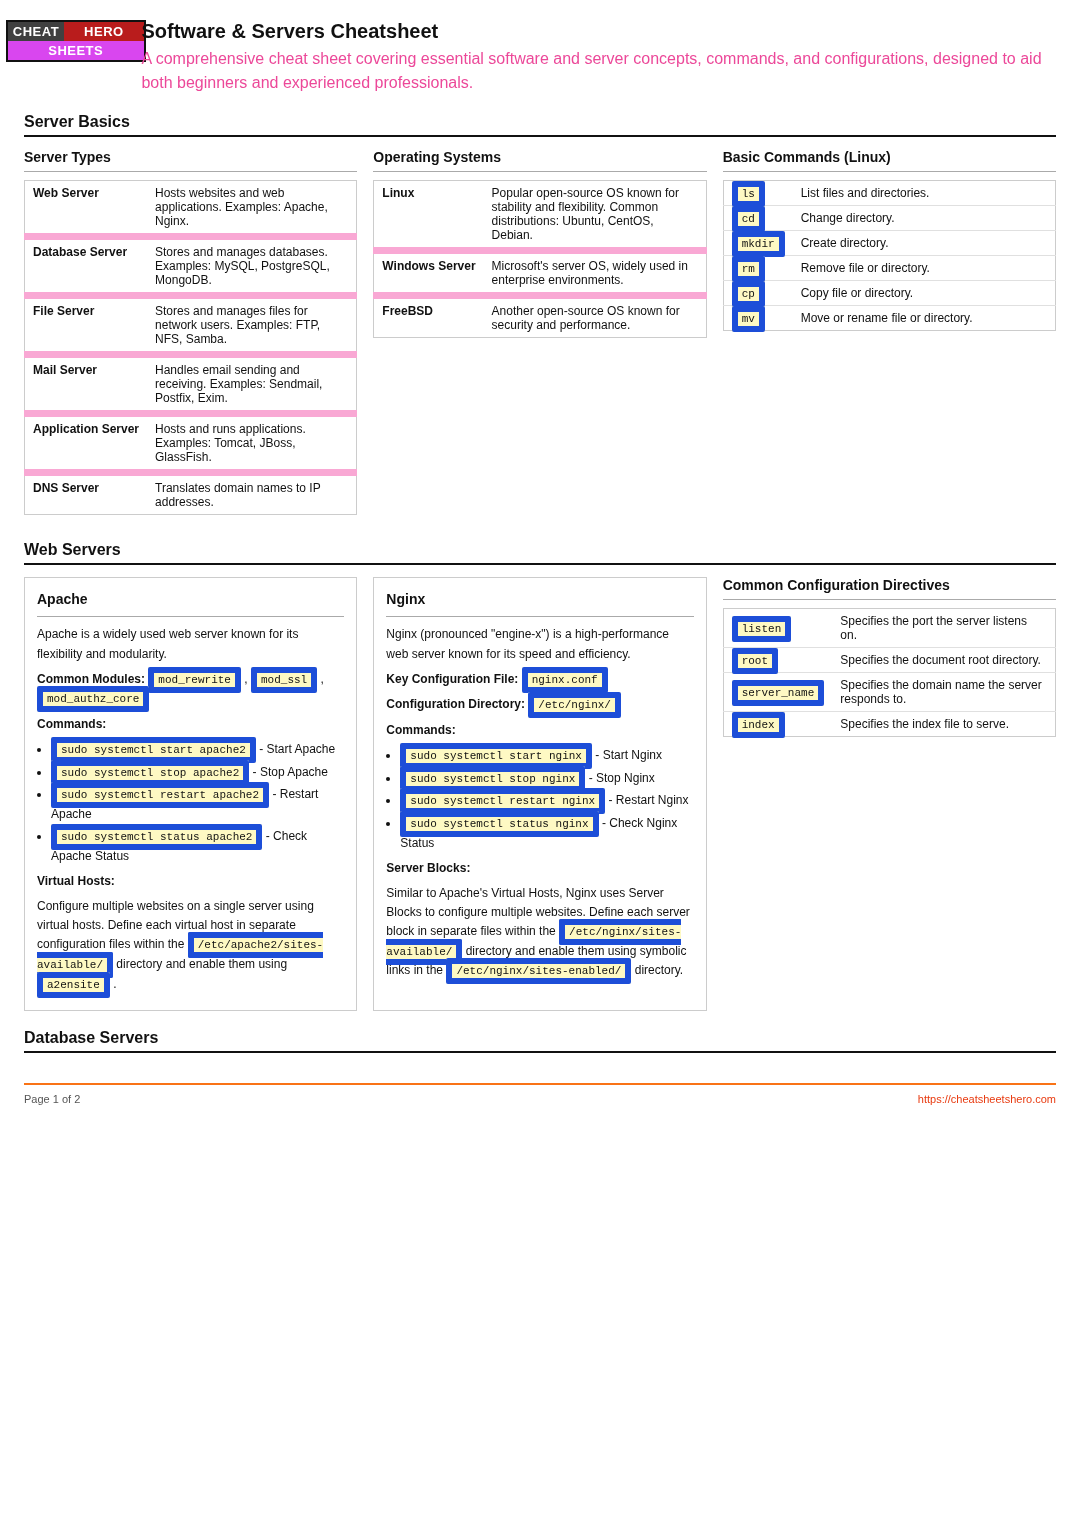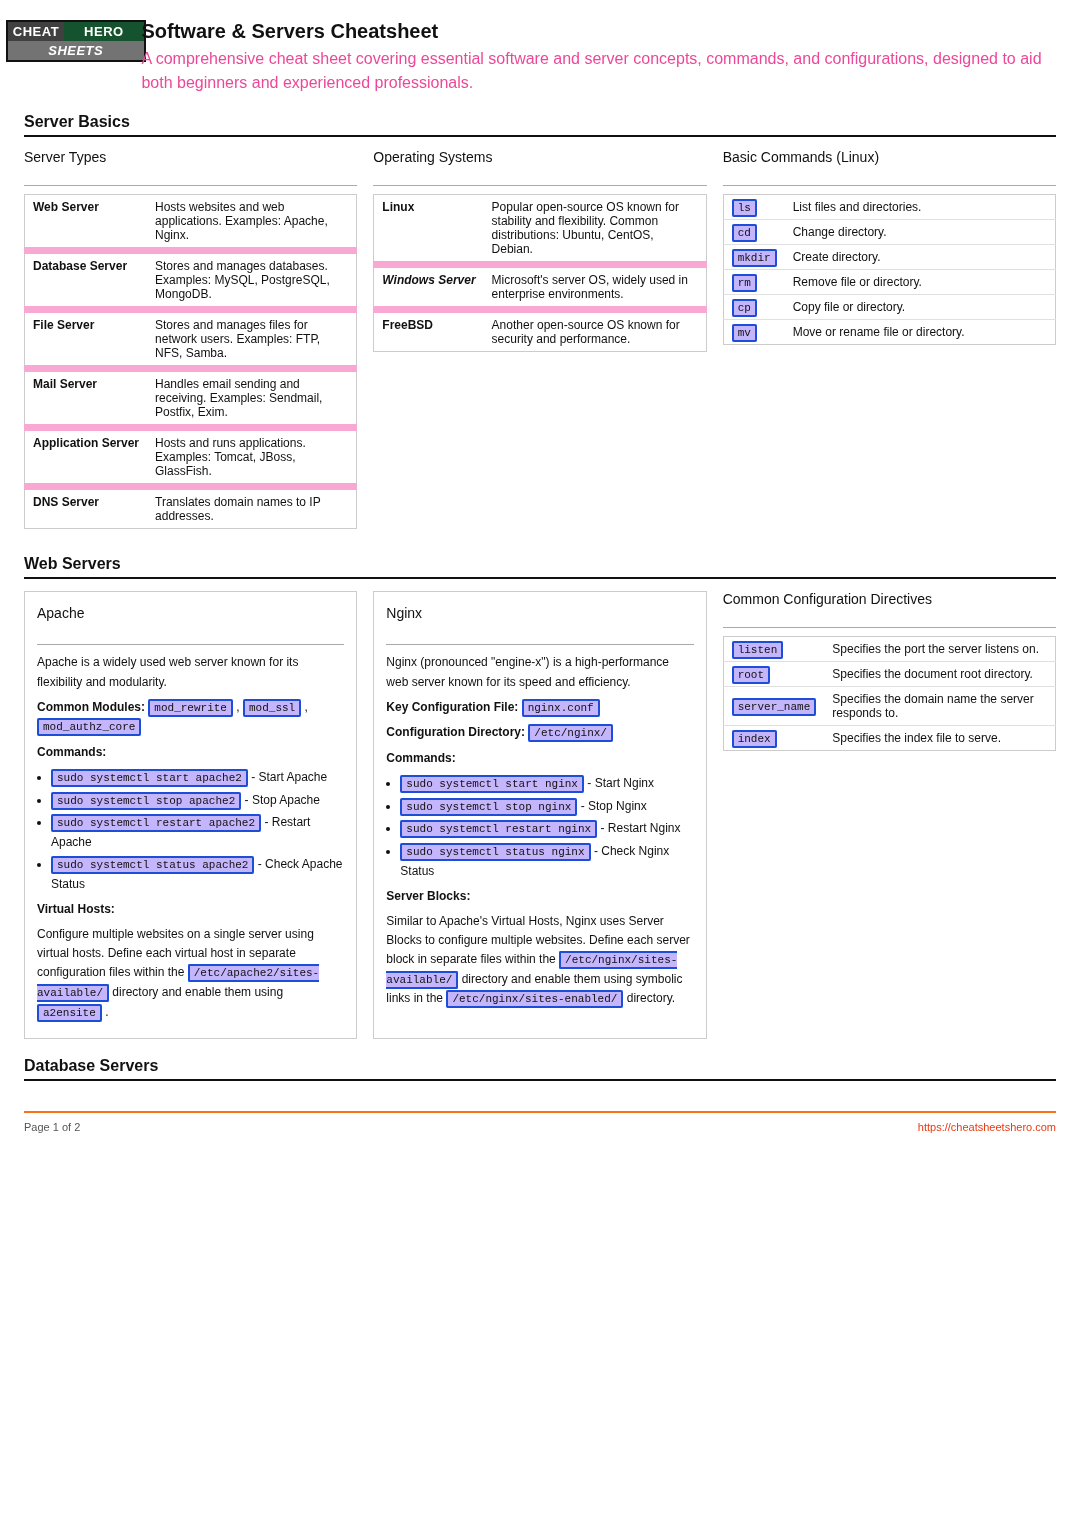--- a/index.html
+++ b/index.html
@@ -45,23 +45,23 @@
       margin-top: 18px;
     }
     
     .three-col {
       display: grid;
       grid-template-columns: 1fr 1fr 1fr;
       gap: 0 16px;
     }
     .col-title {
       font-size: 14px;
-      font-weight: 400;
+      font-weight: 700;
       border-bottom: 1px solid #aaa;
-      padding-bottom: 20px;
+      padding-bottom: 6px;
       margin-bottom: 8px;
     }
     
     .data-table {
       width: 100%;
       border-collapse: collapse;
       border: 1px solid #ccc;
       font-size: 12px;
       margin-bottom: 8px;
     }
@@ -75,22 +75,22 @@
       white-space: nowrap;
       width: 110px;
     }
     .data-table tr:last-child td {
       border-bottom: none;
     }
     
     code {
       font-family: 'Courier New', Courier, monospace;
       font-size: 11px;
-      background: #c4b5fd;
-      border: 2px solid #1d4ed8;
+      background: #fef9c3;
+      border: 6px solid #1d4ed8;
       padding: 1px 4px;
       border-radius: 2px;
       text-align: center;
     }
     
     .cmd-table {
       width: 100%;
       border-collapse: collapse;
       border: 1px solid #ccc;
       font-size: 12px;
@@ -138,23 +138,23 @@
     .footer a { color: #e8390e; text-decoration: none; }
   </style>
 </head>
 <body>
 
 <div class="header">
   <div class="logo">
     <div style="display:flex;flex-direction:column;border:2px solid #111;overflow:hidden;min-width:70px;">
       <div style="display:flex;">
         <span style="background:#404040;color:#fff;font-weight:900;font-size:13px;padding:3px 5px;letter-spacing:0.5px;">CHEAT</span>
-        <span style="background:#14532d;color:#fff;font-weight:900;font-size:13px;padding:3px 20px;letter-spacing:0.5px;flex:1;">HERO</span>
+        <span style="background:#b91c1c;color:#fff;font-weight:900;font-size:13px;padding:3px 20px;letter-spacing:0.5px;flex:1;">HERO</span>
       </div>
-      <div style="background:#737373;color:#fff;font-weight:900;font-size:13px;padding:3px 5px;letter-spacing:0.5px;text-align:center;font-style:italic;">SHEETS</div>
+      <div style="background:#d946ef;color:#fff;font-weight:900;font-size:13px;padding:3px 5px;letter-spacing:0.5px;text-align:center;">SHEETS</div>
     </div>
   </div>
   <div class="header-text">
     <h1>Software &amp; Servers Cheatsheet</h1>
     <p>A comprehensive cheat sheet covering essential software and server concepts, commands, and configurations, designed to aid both beginners and experienced professionals.</p>
   </div>
 </div>
 
 <div class="section-title">Server Basics</div>
 
@@ -194,21 +194,21 @@
 
   <div>
     <div class="col-title">Operating Systems</div>
     <table class="data-table">
       <tbody id="os-body">
           <tr>
             <td style="width:90px;font-weight:600;">Linux</td>
             <td>Popular open-source OS known for stability and flexibility. Common distributions: Ubuntu, CentOS, Debian.</td>
           </tr>
           <tr>
-            <td style="width:90px;font-weight:600;font-style:italic;">Windows Server</td>
+            <td style="width:90px;font-weight:600;">Windows Server</td>
             <td>Microsoft's server OS, widely used in enterprise environments.</td>
           </tr>
           <tr>
             <td style="width:90px;font-weight:600;">FreeBSD</td>
             <td>Another open-source OS known for security and performance.</td>
           </tr>
         </tbody>
     </table>
   </div>
 

